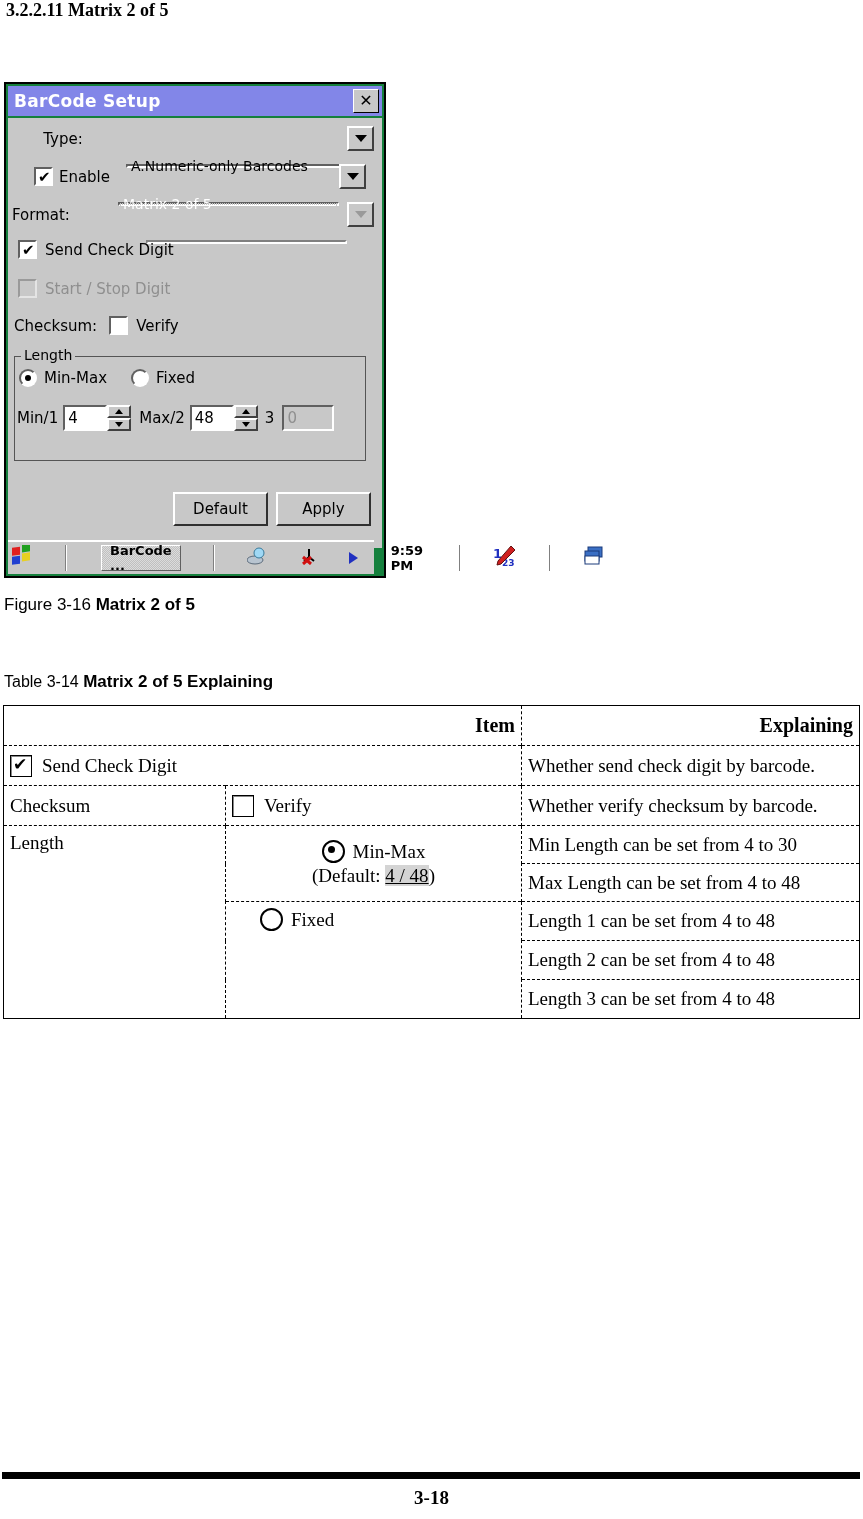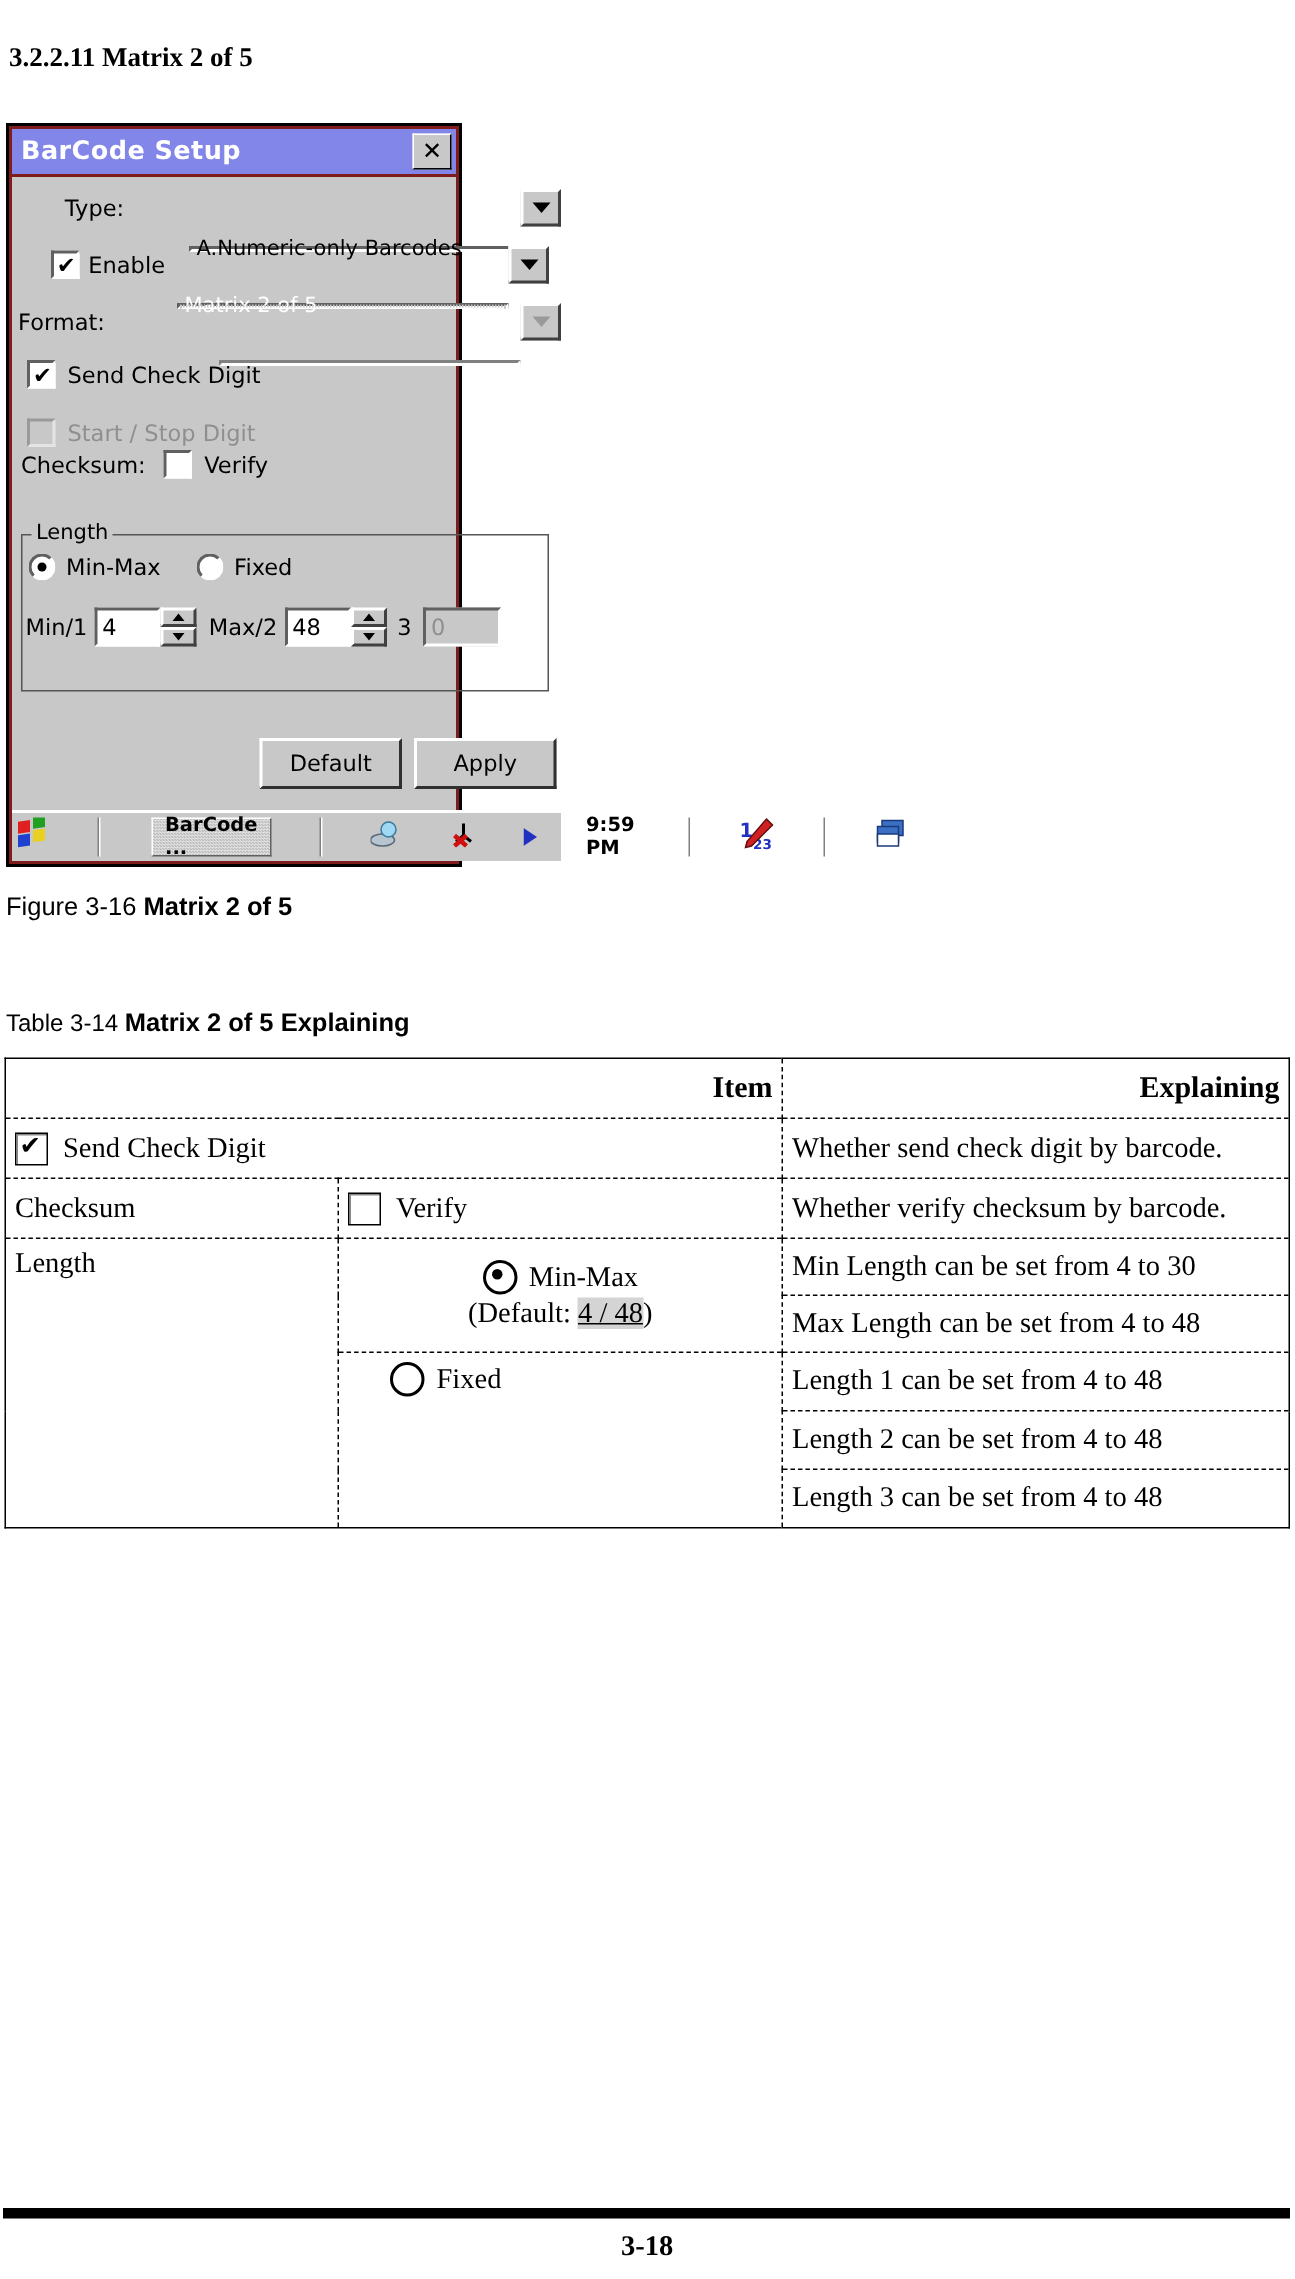--- a/index.html
+++ b/index.html
@@ -8,28 +8,28 @@
     font-family:"Liberation Serif", serif;
     color:#000;
     position:relative;
     overflow:hidden;
   }
 
   
   .page-heading{
     position:absolute; left:6px; top:0px;
     font-family:"Liberation Serif", serif;
-    font-weight:bold; font-size:18px; letter-spacing:0px;margin-top:28px;
+    font-weight:bold; font-size:18px; letter-spacing:0px;
   }
 
   
   .pda-window{
     position:absolute; left:4px; top:82px;
-    width:304px; height:496px;
-    background:#7f1d1d;
+    width:382px; height:496px;
+    background:#15803d;
     border:2px solid #000;
     box-sizing:border-box;
     font-family:"DejaVu Sans", sans-serif;
   }
   .titlebar{
     height:30px; margin:2px 2px 0 2px;
     background:#8286e8;
     display:flex; align-items:center; justify-content:space-between;
     box-sizing:border-box;
   }
@@ -321,21 +321,21 @@
           <span class="tick">✔</span>
         </span>
       <span class="lbl" style="margin-left:8px;">Send Check Digit</span>
     </div>
 
     <div class="row" style="position:absolute;left:10px;top:161px;">
       <span class="cbox dim"></span>
       <span class="lbl dim" style="margin-left:8px;">Start / Stop Digit</span>
     </div>
 
-    <div class="row" style="position:absolute;left:6px;top:182px;">
+    <div class="row" style="position:absolute;left:6px;top:198px;">
       <span class="lbl">Checksum:</span>
       <span class="cbox" style="margin-left:12px;"></span>
       <span class="lbl" style="margin-left:8px;">Verify</span>
     </div>
 
     <div class="groupbox" style="left:6px;top:238px;width:352px;height:105px;">
       <span class="groupbox-title">Length</span>
 
       <div class="row" style="position:absolute;left:4px;top:12px;">
         <span class="radio on"></span>

